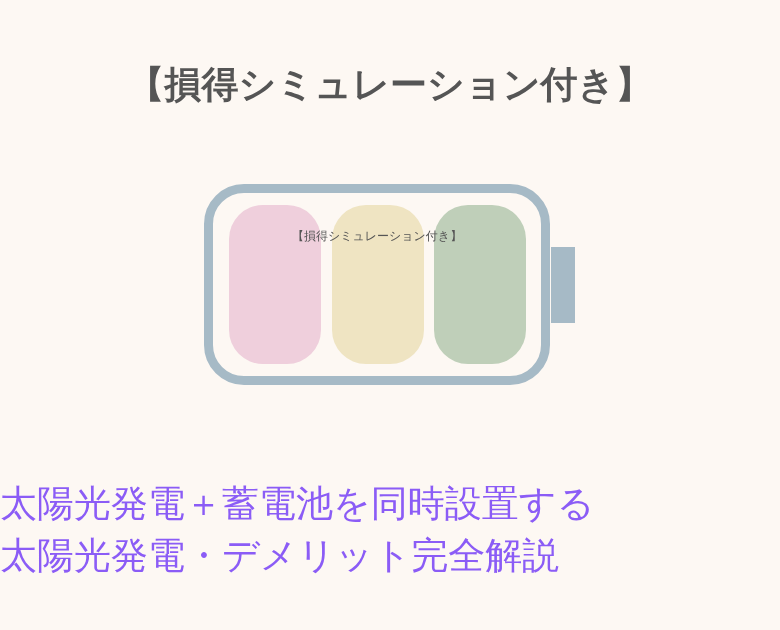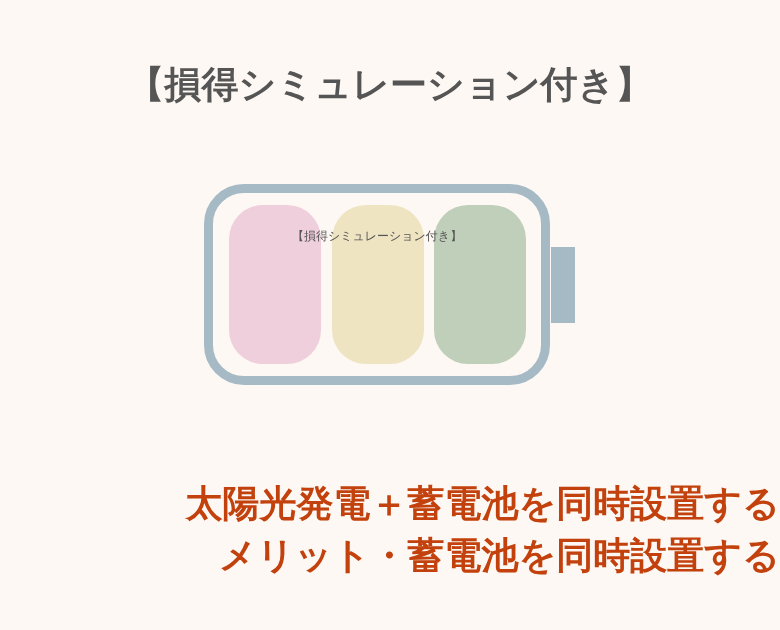--- a/index.html
+++ b/index.html
@@ -28,34 +28,34 @@
   }
   .cell-1 { left:229px; background:#efcfdc; }
   .cell-2 { left:332px; background:#efe4c2; }
   .cell-3 { left:434px; background:#bfcfb9; }
   .inner-label {
     position:absolute; left:204px; top:228px; width:346px;
     text-align:center; font-size:12px; color:#555555; line-height:16px;
   }
   .bottom-title {
     position:absolute; left:0; top:478px; width:780px;
-    text-align:right; font-size:37px; font-weight:bold; color:#c2410c;
+    text-align:left; font-size:37px; font-weight:normal; color:#8b5cf6;
     line-height:52px;
   }
 </style>
 </head>
 <body>
 
 <div class="top-title">【損得シミュレーション付き】</div>
 
 <div>
   <div class="battery"></div>
   <div class="terminal"></div>
   <div class="cell cell-1"></div>
   <div class="cell cell-2"></div>
   <div class="cell cell-3"></div>
   <div class="inner-label">【損得シミュレーション付き】</div>
 </div>
 
 <div class="bottom-title">
   <div>太陽光発電＋蓄電池を同時設置する</div>
-  <div>メリット・蓄電池を同時設置する</div>
+  <div>太陽光発電・デメリット完全解説</div>
 </div>
 
 </body></html>

